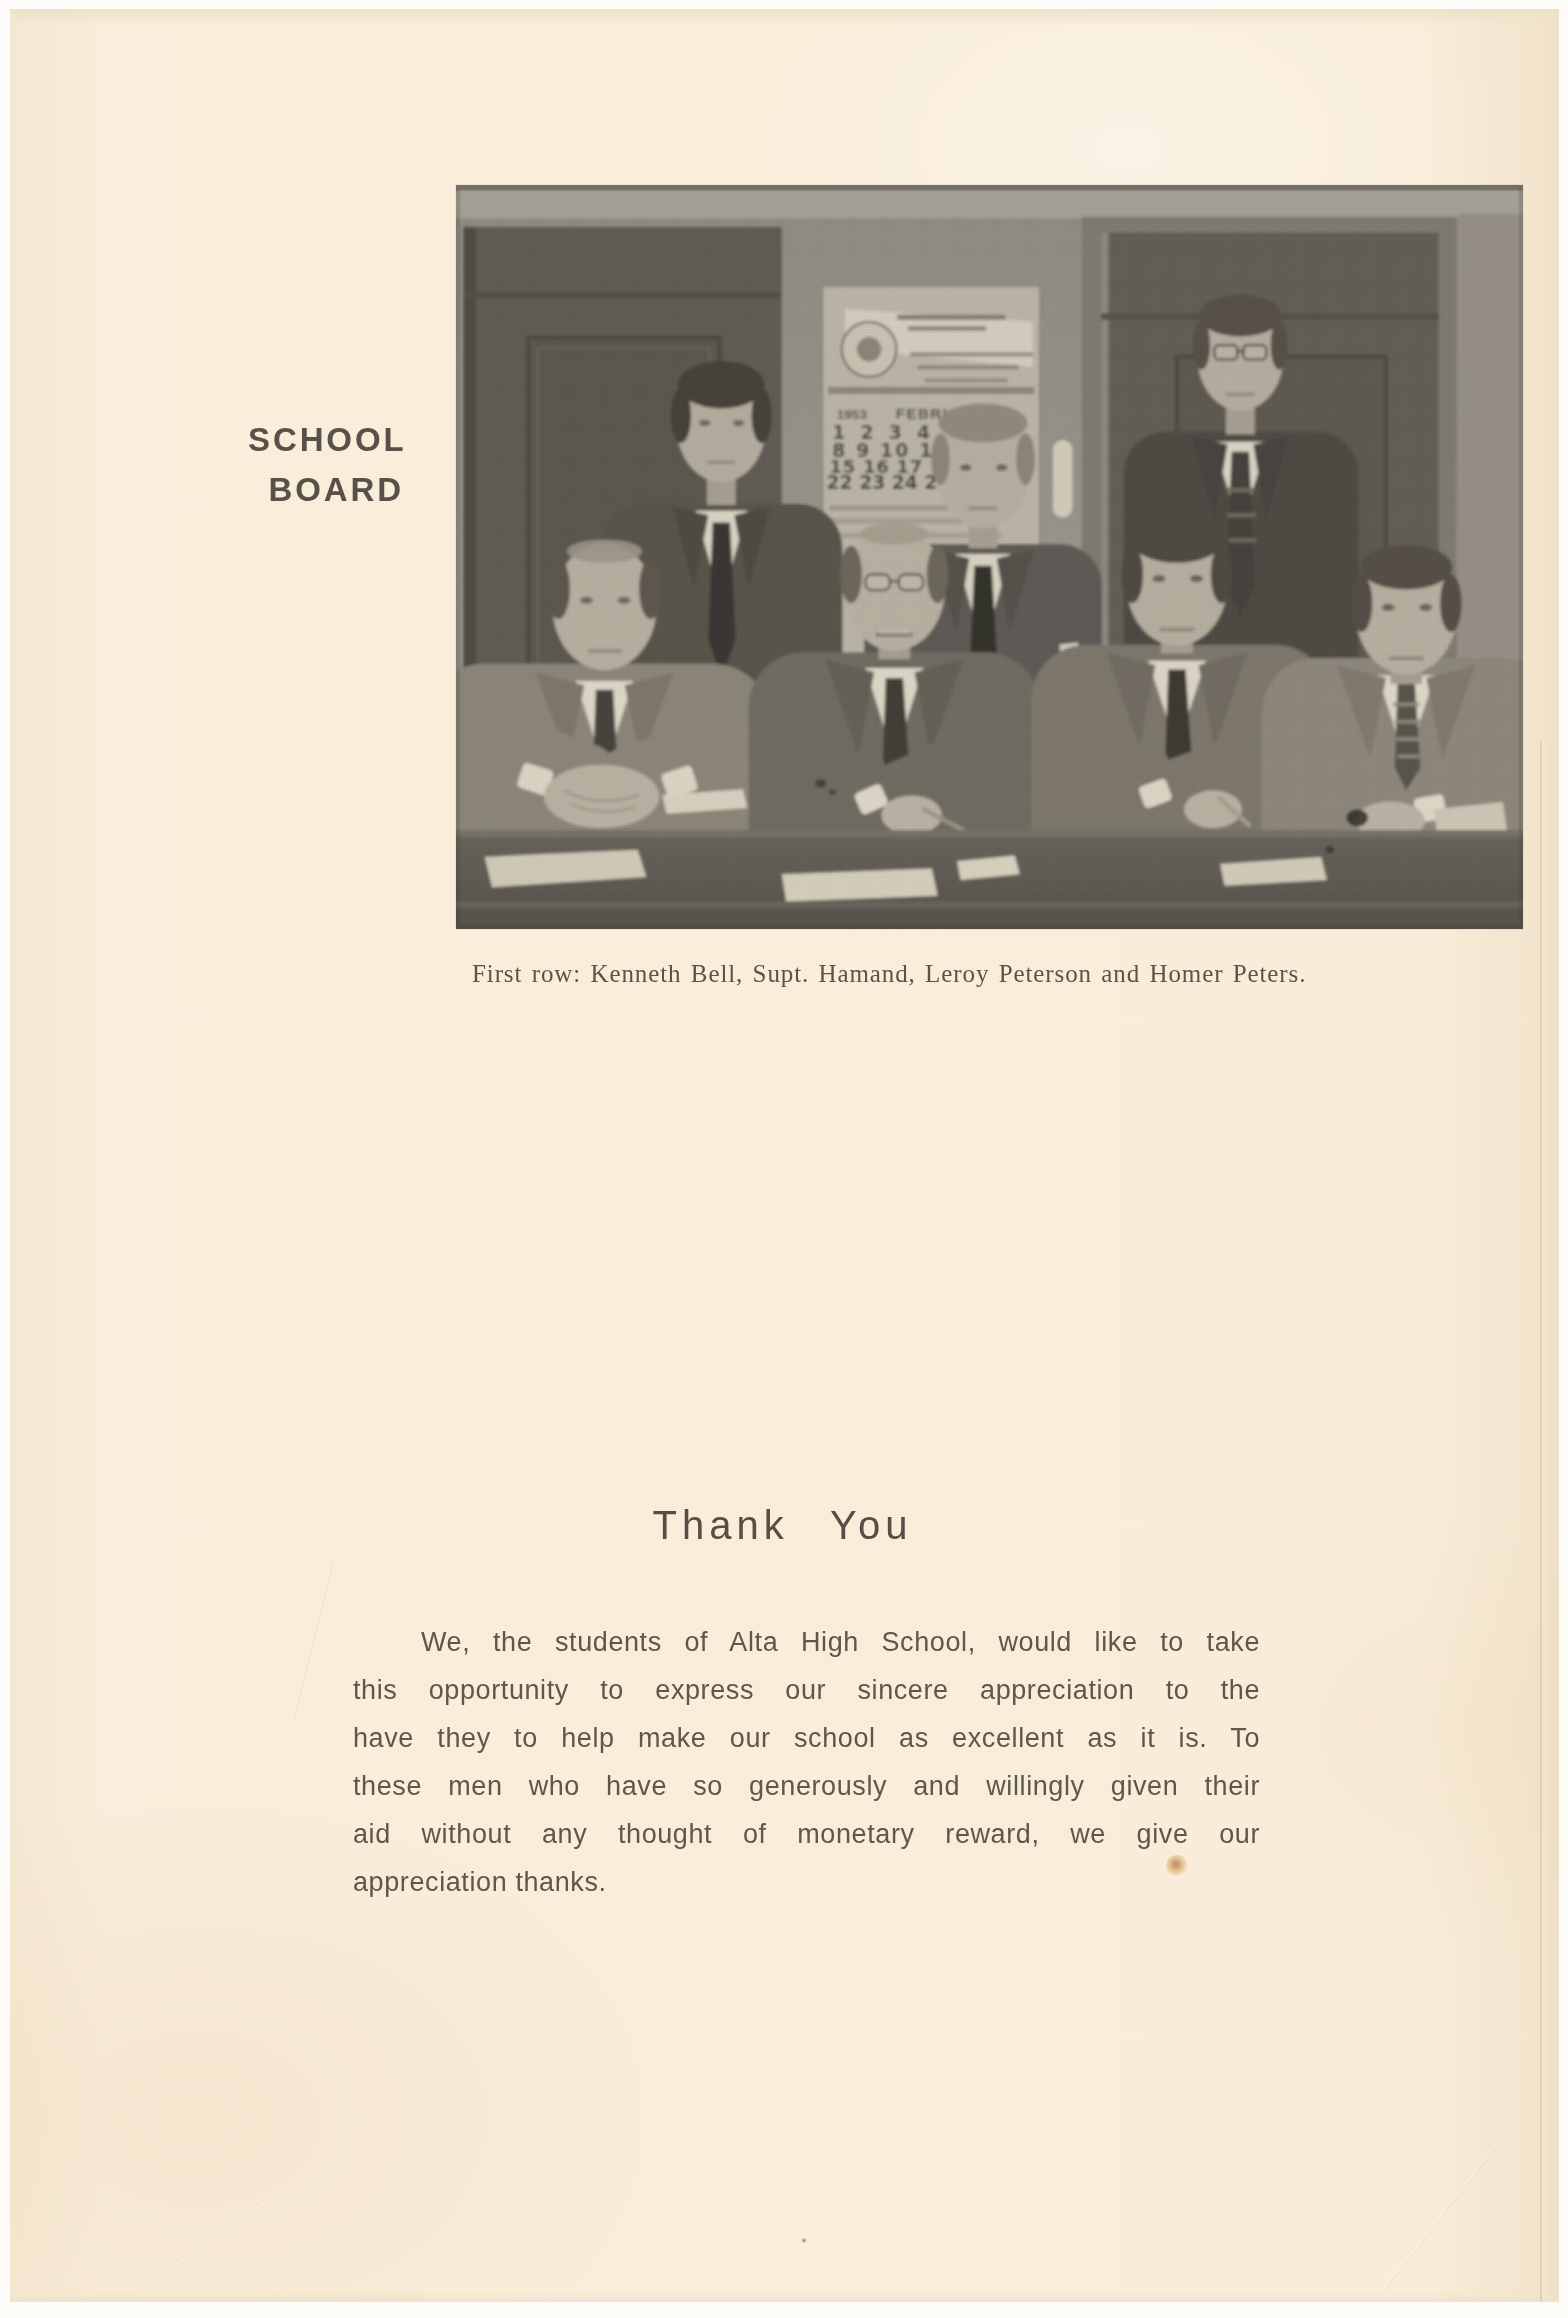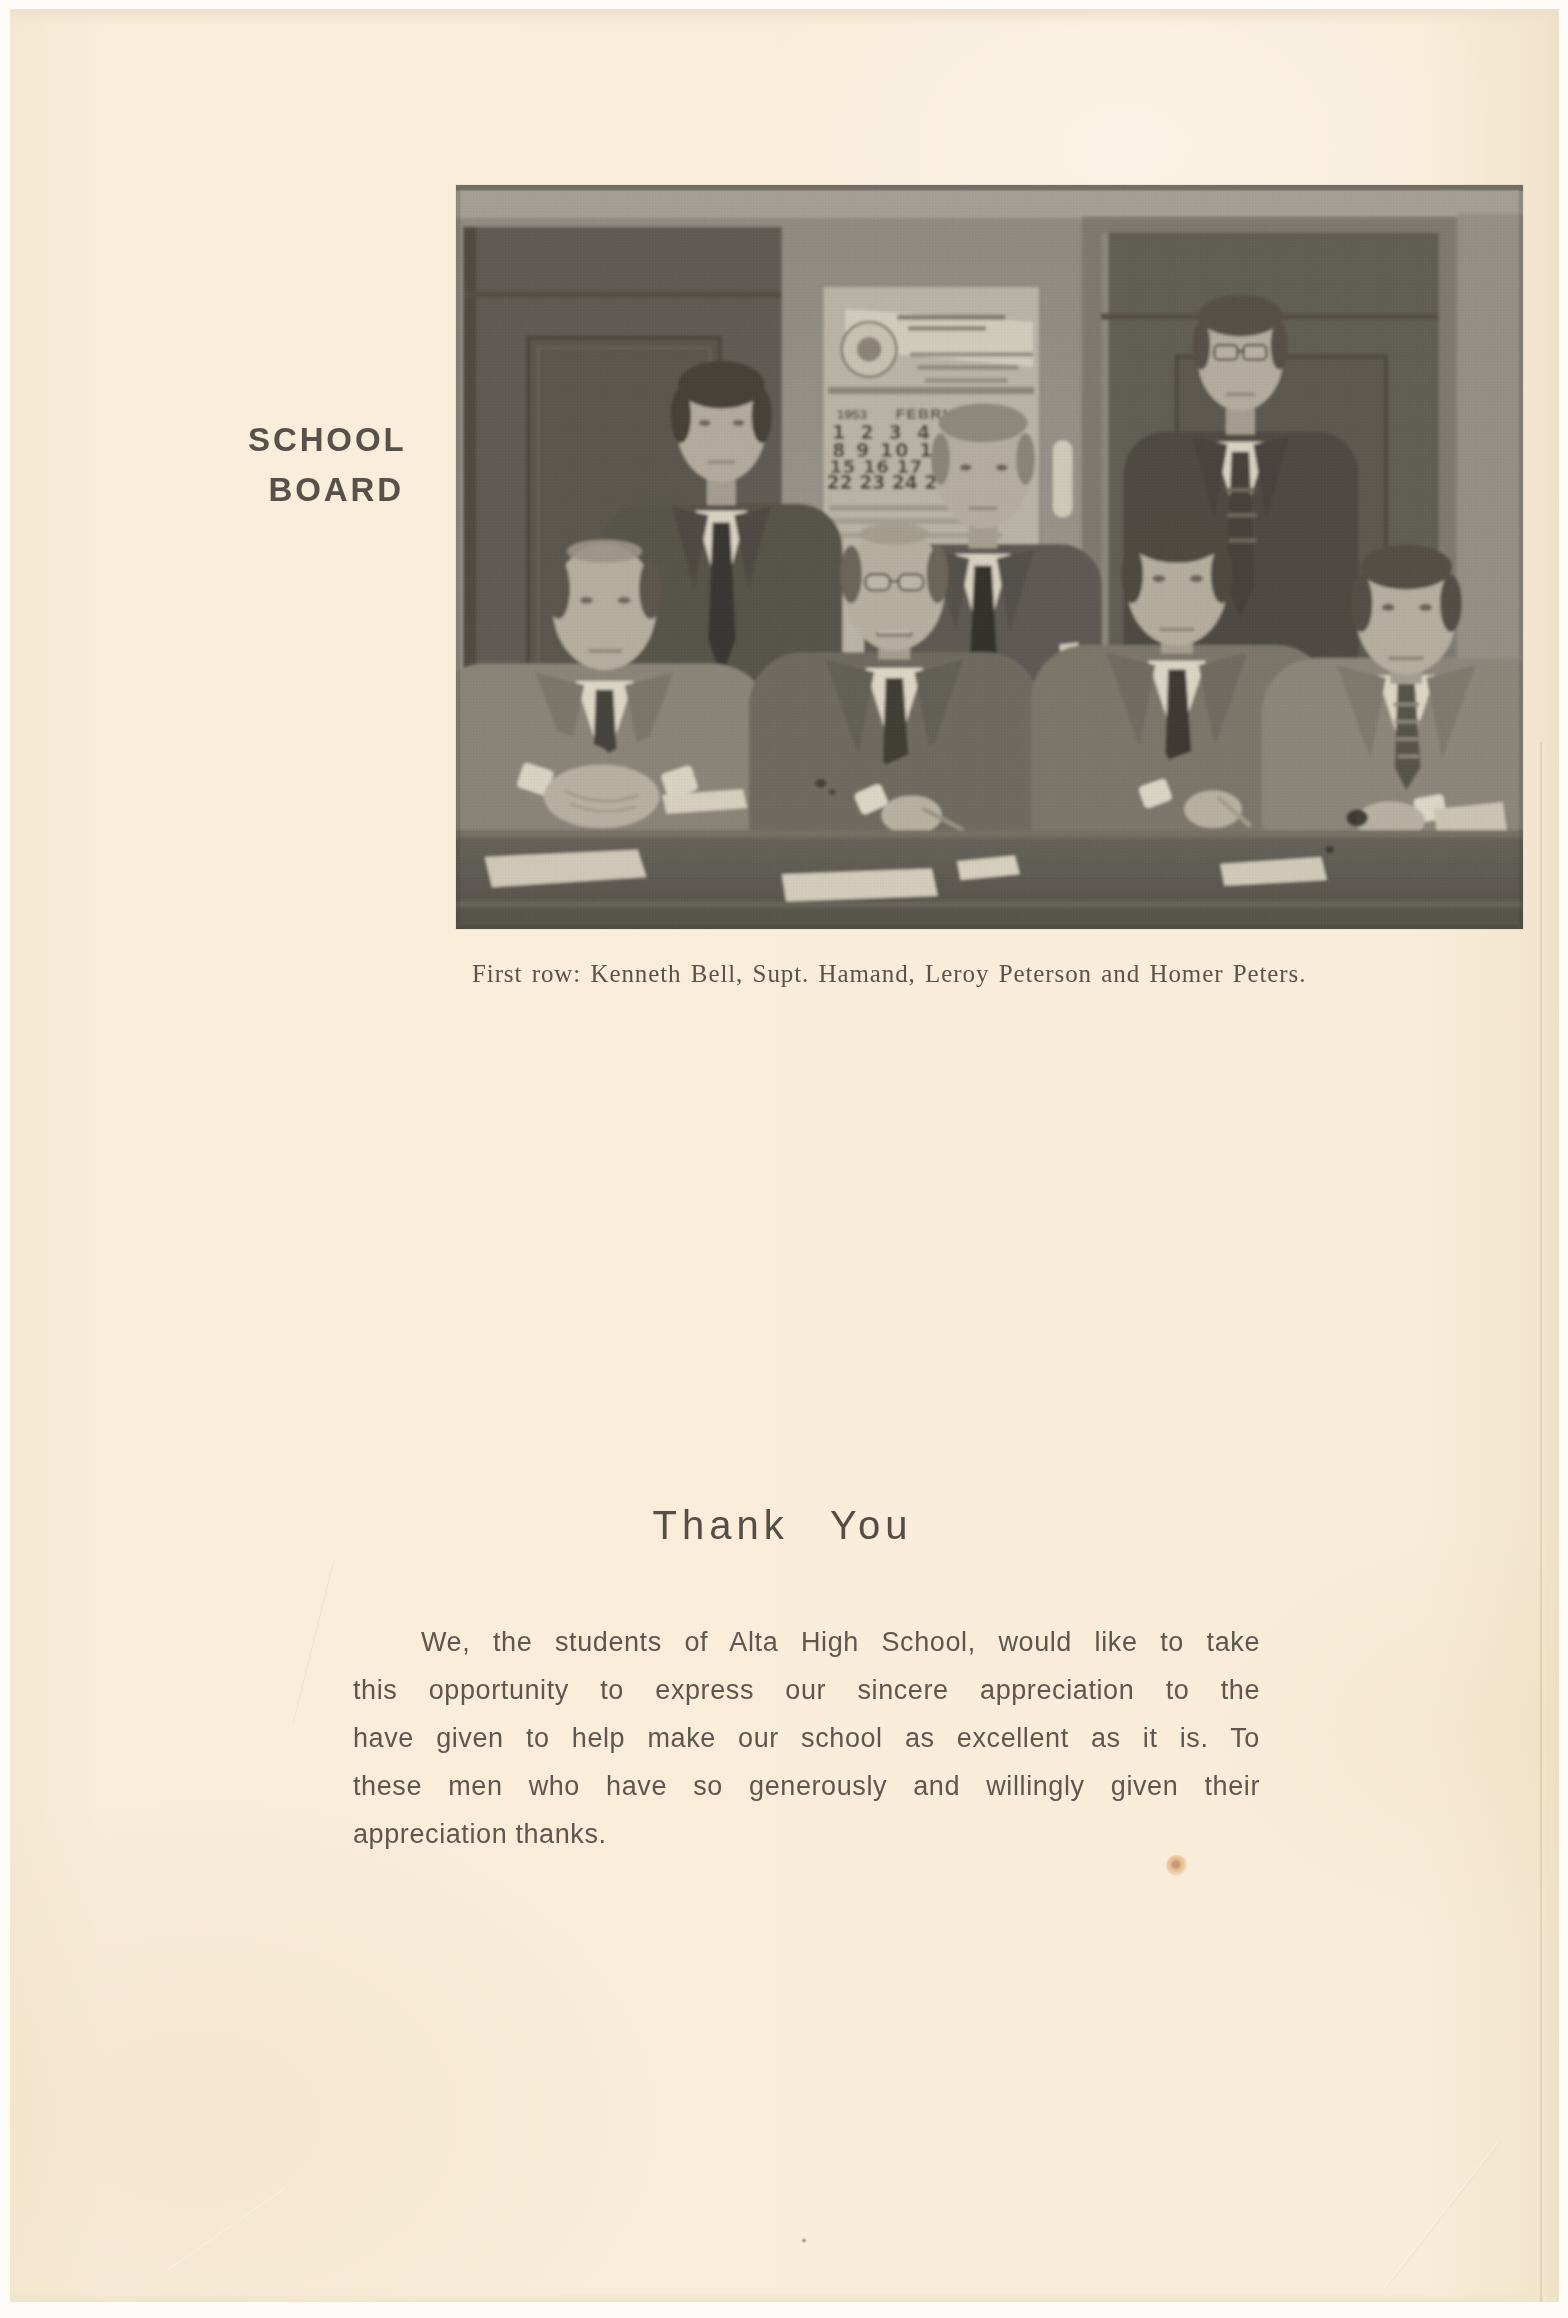--- a/index.html
+++ b/index.html
@@ -330,18 +330,19 @@
 
   <div class="caption">
     <div>First row: Kenneth Bell, Supt. Hamand, Leroy Peterson and Homer Peters.</div>
   </div>
 
   <div class="thank-title">Thank You</div>
 
   <div class="para">
     <div class="jline first">We, the students of Alta High School, would like to take</div>
     <div class="jline">this opportunity to express our sincere appreciation to the</div>
-    <div class="jline">have given to help make our school as excellent as it is. To</div>
+    <div class="jline">have they to help make our school as excellent as it is. To</div>
     <div class="jline">these men who have so generously and willingly given their</div>
+    <div class="jline">aid without any thought of monetary reward, we give our</div>
     <div class="jline last">appreciation thanks.</div>
   </div>
 </div>
 
 
 </body></html>

